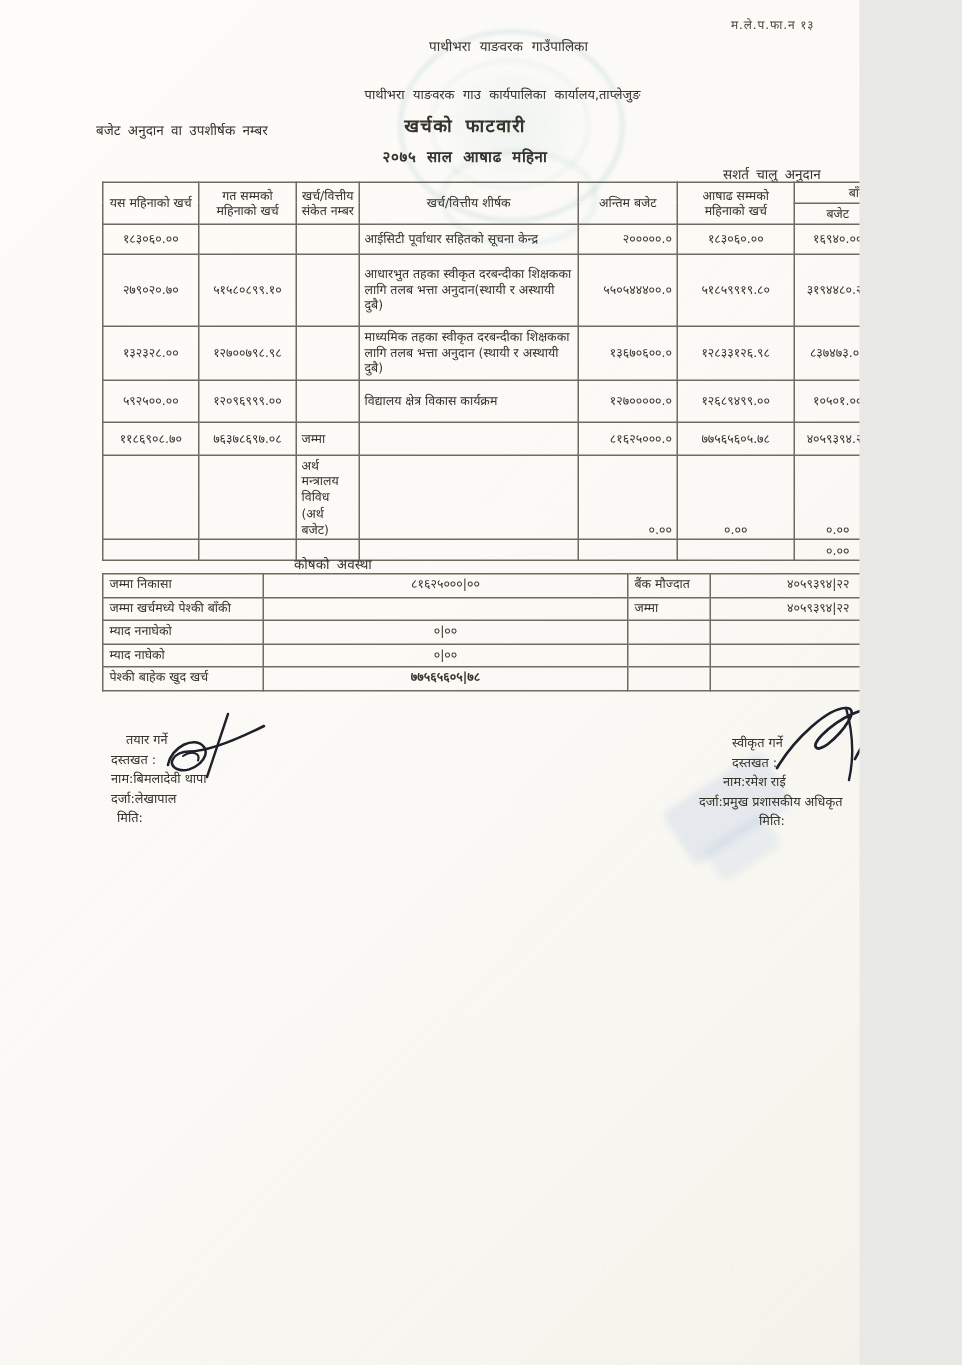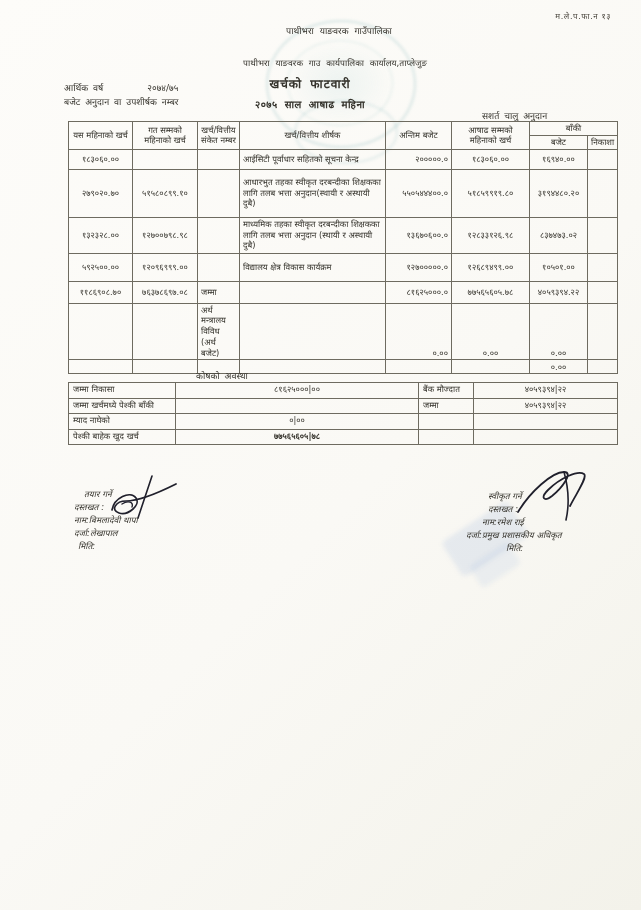--- a/index.html
+++ b/index.html
@@ -1,17 +1,17 @@
 <!DOCTYPE html>
 <html><head>
 <meta charset="utf-8">
 <style>
   html,body{margin:0;padding:0;background:#e8e8e4;}
   .page{
-    position:relative;width:641px;height:910px;overflow:hidden;
+    position:relative;width:573px;height:910px;overflow:hidden;
     background:linear-gradient(135deg,#fdfcf9 0%,#faf9f5 55%,#f3f2ea 100%);
     font-family:"DejaVu Sans",sans-serif;color:#35332c;
   }
   .abs{position:absolute;}
   .form-no{top:10px;right:30px;font-size:8px;letter-spacing:.6px;color:#4a463e;}
   .doc-header{top:24px;left:150px;width:360px;text-align:center;word-spacing:3px;}
   .h-org1{font-size:9px;padding-left:18px;}
   .h-org2{font-size:8.6px;margin-top:20px;padding-left:10px;}
   .h-title{font-size:12px;font-weight:700;margin-top:6px;margin-left:-40px;letter-spacing:1px;}
   .h-sub{font-size:10px;font-weight:700;margin-top:5px;margin-left:-40px;letter-spacing:.5px;}
@@ -33,21 +33,21 @@
   tr.r4{height:22px;}tr.r5{height:38px;}tr.r6{height:14px;}
   .fund-title{left:196px;top:369px;font-size:9px;word-spacing:2px;}
   .fund{left:68px;top:382px;width:549px;font-size:8.3px;}
   .fund td{border:1px solid #6e6b60;padding:1px 4px;height:12.5px;line-height:1.2;}
   .f-label{text-align:left;}
   .f-value{text-align:center;}
   .f-bold{font-weight:700;}
   .sig{font-size:8.5px;line-height:13px;}
   .sig-left{left:74px;top:488px;}
   .sig-right{left:466px;top:490px;}
-  .sig div{white-space:nowrap;font-style:italic;}
+  .sig div{white-space:nowrap;}
   .ind1{padding-left:10px;}
   .ind2{padding-left:4px;}
   .ind3{padding-left:22px;}
   .ind4{padding-left:16px;}
   .ind5{padding-left:40px;}
   .sig-svg{position:absolute;pointer-events:none;}
   .svg-left{left:104px;top:474px;}
   .svg-right{left:512px;top:468px;}
   .stamp{pointer-events:none;}
   .stamp-top-outer{left:266px;top:20px;width:146px;height:124px;border:2.5px solid rgba(74,152,160,.20);border-radius:50%;filter:blur(1.4px);}
@@ -70,23 +70,20 @@
   <div class="abs form-no">म.ले.प.फा.न १३</div>
 
   <div class="abs doc-header">
     <div class="h-org1">पाथीभरा याङवरक गाउँपालिका</div>
     <div class="h-org2">पाथीभरा याङवरक गाउ कार्यपालिका कार्यालय,ताप्लेजुङ</div>
     <div class="h-title">खर्चको फाटवारी</div>
     <div class="h-sub">२०७५ साल आषाढ महिना</div>
   </div>
 
   <div class="abs meta">
-    <div>
-      <span>आर्थिक वर्ष</span><span class="fy-val">२०७४/७५</span>
-    </div>
     <div>बजेट अनुदान वा उपशीर्षक नम्बर</div>
   </div>
 
   <div class="abs grant-type">सशर्त चालु अनुदान</div>
 
   <table class="abs expense">
     <colgroup>
       <col style="width:64px">
         <col style="width:65px">
         <col style="width:42px">
@@ -200,20 +197,26 @@
         <td class="f-label">बैंक मौज्दात</td>
         <td class="f-value">४०५९३९४|२२</td>
       </tr>
       <tr>
         <td class="f-label">जम्मा खर्चमध्ये पेश्की बाँकी</td>
         <td class="f-value"></td>
         <td class="f-label">जम्मा</td>
         <td class="f-value">४०५९३९४|२२</td>
       </tr>
       <tr>
+        <td class="f-label">म्याद ननाघेको</td>
+        <td class="f-value">०|००</td>
+        <td class="f-label"></td>
+        <td class="f-value"></td>
+      </tr>
+      <tr>
         <td class="f-label">म्याद नाघेको</td>
         <td class="f-value">०|००</td>
         <td class="f-label"></td>
         <td class="f-value"></td>
       </tr>
       <tr>
         <td class="f-label">पेश्की बाहेक  खुद खर्च</td>
         <td class="f-value f-bold">७७५६५६०५|७८</td>
         <td class="f-label"></td>
         <td class="f-value"></td>

